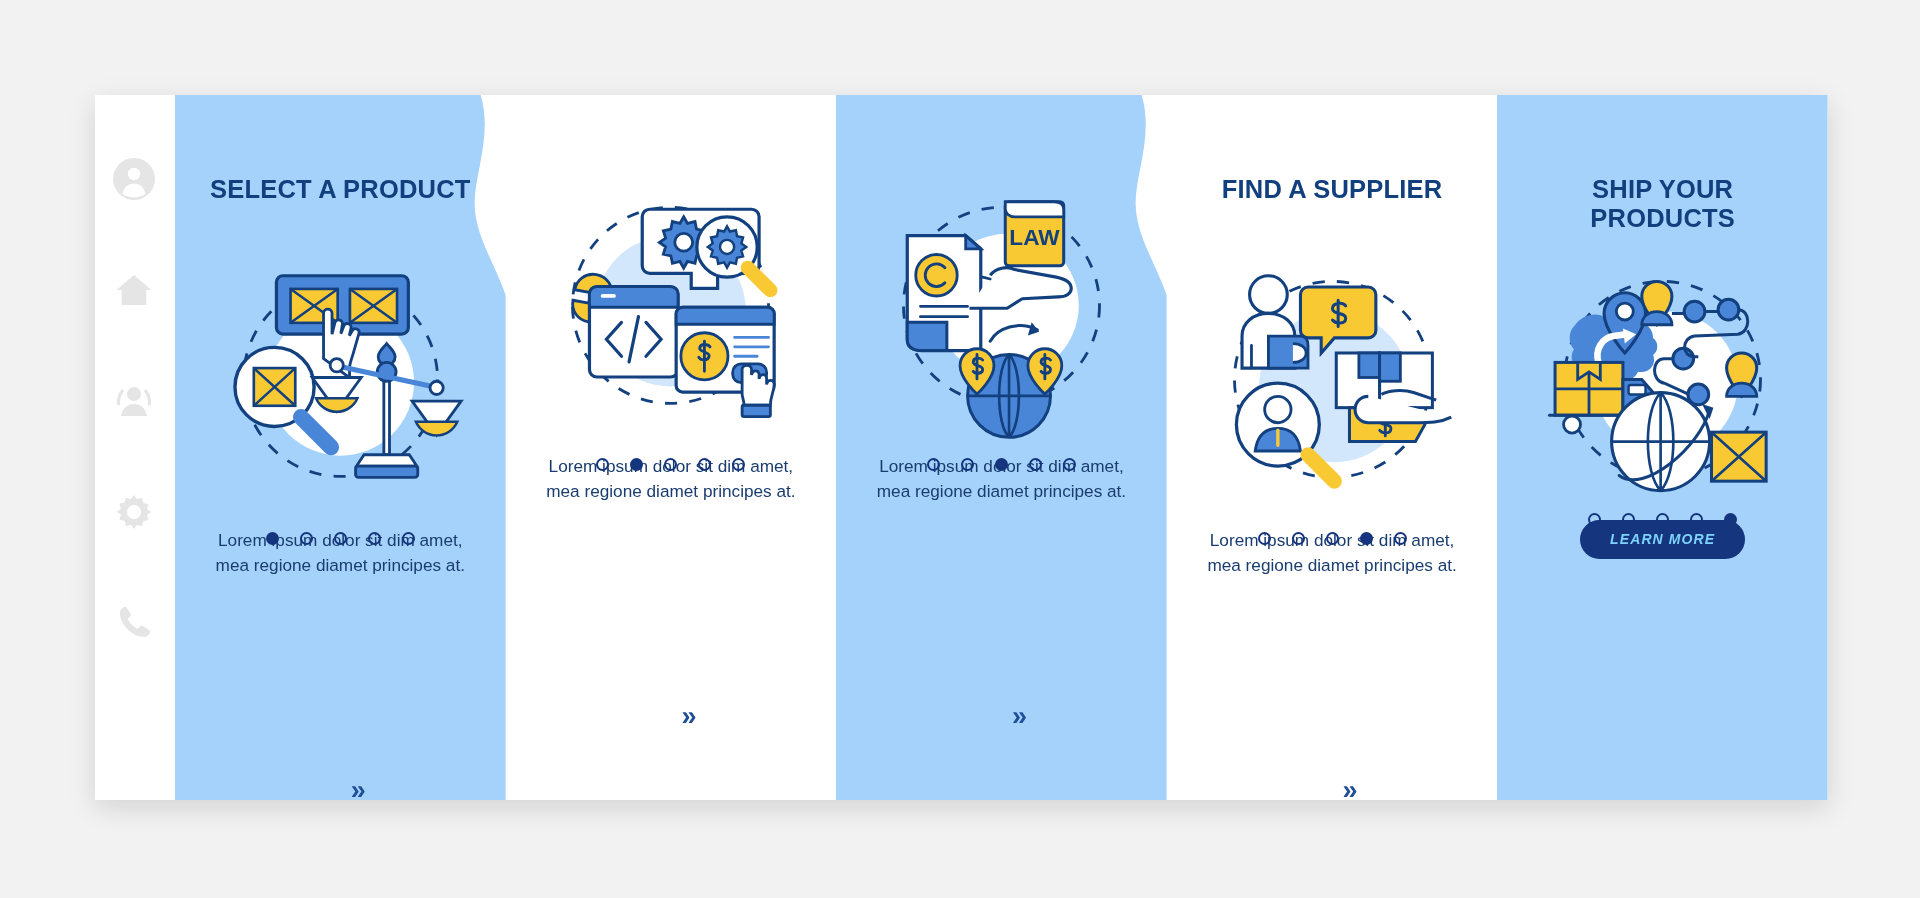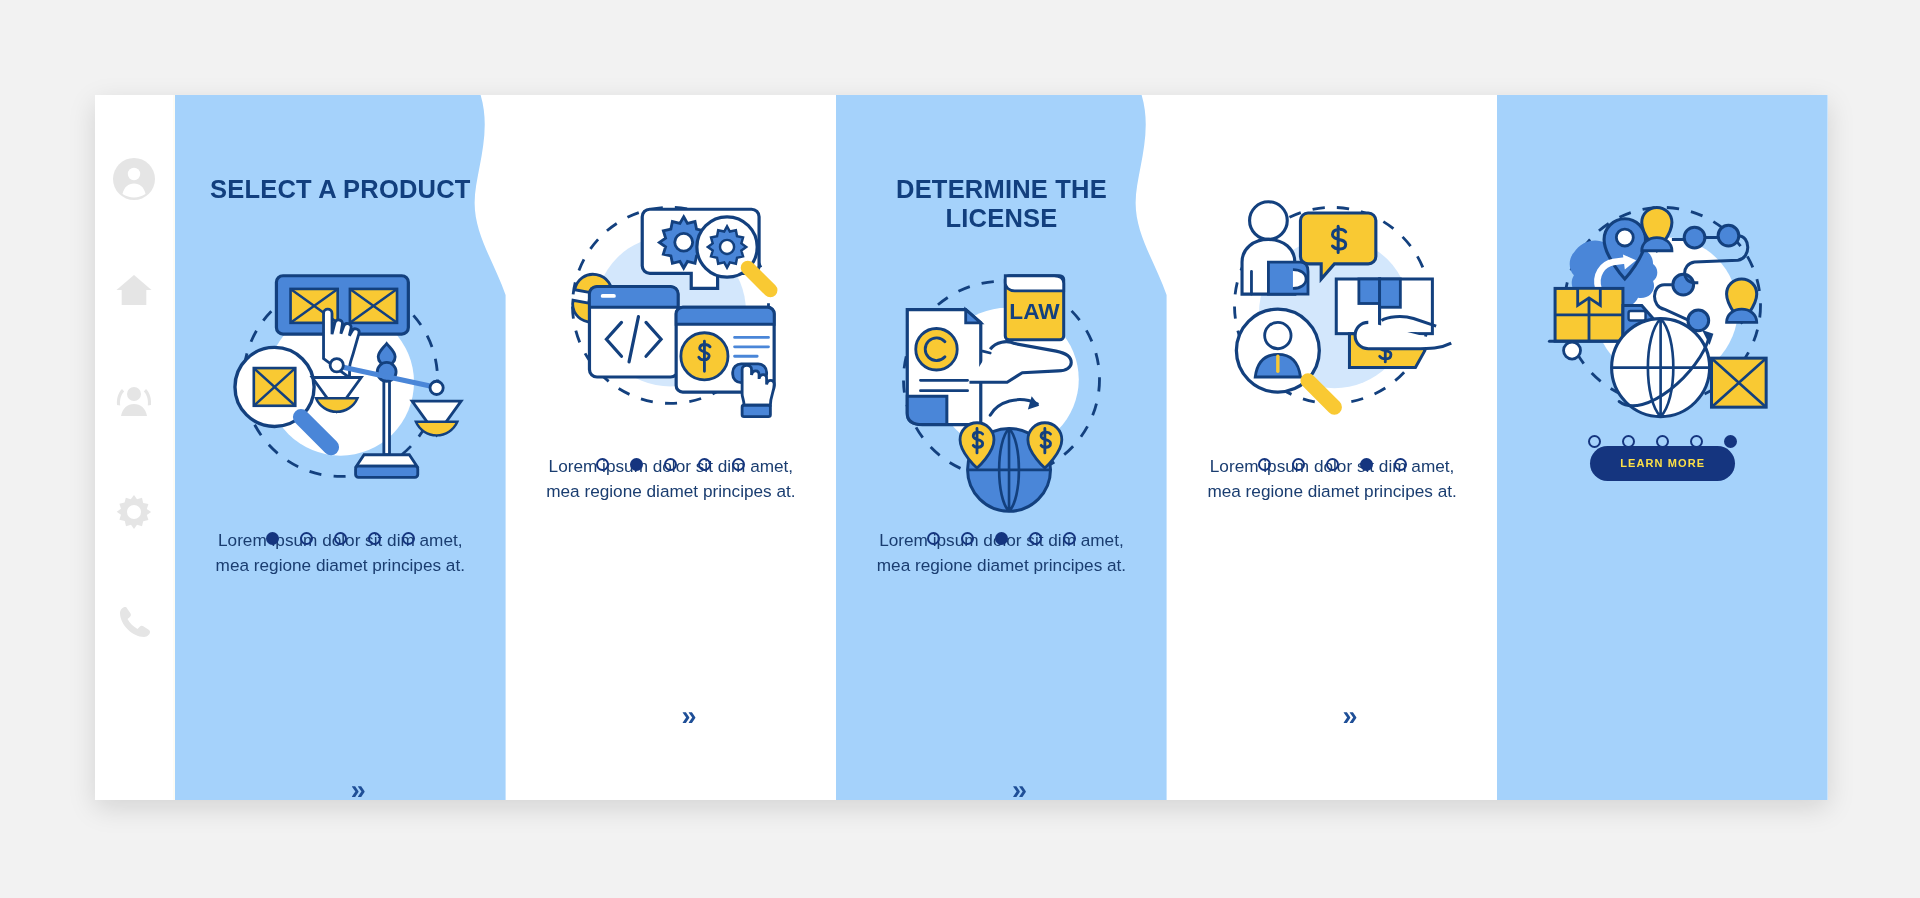--- a/index.html
+++ b/index.html
@@ -85,29 +85,30 @@
     font-size: 17.2px;
     line-height: 1.45;
     text-align: center;
     color: #1a3d70;
     width: 78%;
     margin-top: 28px;
   }
   .learn-more {
     margin-top: 20px;
     background: #15357f;
-    color: #fde047;
+    color: #7dd3fc;
     border: none;
     border-radius: 22px;
     padding: 11px 30px 12px;
-    font-size: 11px;
+    font-size: 14px;
     font-weight: bold;
     letter-spacing: 1.1px;
     font-family: "Liberation Sans", sans-serif;
     cursor: pointer;
+    font-style: italic;
   }
   .dots {
     position: absolute;
     bottom: 46px;
     left: 0; right: 0;
     display: flex;
     justify-content: center;
     gap: 21px;
     z-index: 3;
   }
@@ -277,21 +278,20 @@
         </div>
         <div class="arrow" style="right:-17px">»</div>
       </div>
 
       <div class="panel blue">
         <div class="bg">
           <svg viewBox="0 0 331 705" preserveAspectRatio="none">
             <path d="M0 0 H306 C318 40 300 78 300 108 C300 140 320 168 331 200 V705 H0 Z" fill="#a5d2fb"></path>
           </svg>
         </div>
-        <div class="panel-title">DETERMINE THE LICENSE</div>
         <div class="illus">
           <svg viewBox="0 0 260 260">
             <circle cx="136" cy="132" r="76" fill="#ffffff"></circle>
             <circle cx="130" cy="132" r="104" fill="none" stroke="#13407e" stroke-width="3" stroke-dasharray="13 13"></circle>
             <rect x="134" y="22" width="62" height="68" rx="4" fill="#f9c933" stroke="#13407e" stroke-width="3.2"></rect>
             <path d="M134 22h52c6 0 10 3 10 8v8h-52c-6 0-10-4-10-8z" fill="#ffffff" stroke="#13407e" stroke-width="3"></path>
             <text x="165" y="68" font-family="Liberation Sans, sans-serif" font-size="24" font-weight="bold" fill="#13407e" text-anchor="middle">LAW</text>
             <path d="M30 58h62l16 14v108H46c-10 0-16-4-16-12z" fill="#ffffff" stroke="#13407e" stroke-width="3.4"></path>
             <path d="M92 58v14h16z" fill="#4a86d8" stroke="#13407e" stroke-width="3"></path>
             <path d="M30 150h42v30H46c-10 0-16-4-16-12z" fill="#4a86d8" stroke="#13407e" stroke-width="3.2"></path>
@@ -320,20 +320,21 @@
         </div>
         <div class="arrow" style="right:-17px">»</div>
       </div>
 
       <div class="panel white">
         <div class="bg">
           <svg viewBox="0 0 331 705" preserveAspectRatio="none">
             <path d="M0 0 H306 C318 40 300 78 300 108 C300 140 320 168 331 200 V705 H0 Z" fill="#ffffff"></path>
           </svg>
         </div>
+        <div class="panel-title">FIND A SUPPLIER</div>
         <div class="illus">
           <svg viewBox="0 0 260 260">
             <circle cx="132" cy="140" r="80" fill="#d3e7fc"></circle>
             <circle cx="130" cy="132" r="104" fill="none" stroke="#13407e" stroke-width="3" stroke-dasharray="13 13"></circle>
             <circle cx="62" cy="42" r="20" fill="#ffffff" stroke="#13407e" stroke-width="3.3"></circle>
             <path d="M34 120V86c0-14 12-24 28-24s28 10 28 24v34z" fill="#ffffff" stroke="#13407e" stroke-width="3.3"></path>
             <path d="M62 86h34c6 0 8 4 8 10v24H62z" fill="#4a86d8" stroke="#13407e" stroke-width="3"></path>
             <path d="M88 94c8 0 14 4 14 10s-6 10-14 10" fill="#ffffff" stroke="#13407e" stroke-width="3"></path>
             <path d="M44 96v24" stroke="#13407e" stroke-width="3" stroke-linecap="round"></path>
             <path d="M104 34h64a8 8 0 0 1 8 8v38a8 8 0 0 1-8 8h-36l-14 16v-16h-14a8 8 0 0 1-8-8V42a8 8 0 0 1 8-8z" fill="#f9c933" stroke="#13407e" stroke-width="3.3"></path>
@@ -363,20 +364,21 @@
         </div>
         <div class="arrow" style="right:-17px">»</div>
       </div>
 
       <div class="panel blue">
         <div class="bg">
           <svg viewBox="0 0 331 705" preserveAspectRatio="none">
             <rect x="0" y="0" width="331" height="705" fill="#a5d2fb"></rect>
           </svg>
         </div>
+        <div class="panel-title">SHIP YOUR PRODUCTS</div>
         <div class="illus">
           <svg viewBox="0 0 260 260">
             <circle cx="134" cy="136" r="76" fill="#ffffff"></circle>
             <circle cx="130" cy="132" r="104" fill="none" stroke="#13407e" stroke-width="3" stroke-dasharray="13 13"></circle>
             <path d="M36 76c8-12 22-16 34-10 10-8 24-4 30 6 12-2 20 6 20 16 6 4 6 14 0 18 4 10-4 20-16 18-4 10-18 12-26 6-10 8-26 4-30-8-12 0-18-12-12-22-6-6-6-18 0-24z" fill="#4a86d8"></path>
             <path d="M90 66c0-12-10-22-22-22s-22 10-22 22c0 18 22 42 22 42s22-24 22-42z" fill="#4a86d8" stroke="#13407e" stroke-width="3.3" transform="translate(22,-4)"></path>
             <circle cx="90" cy="60" r="9" fill="#ffffff" stroke="#13407e" stroke-width="3"></circle>
             <path d="M62 114c-4-14 4-26 16-28l14-2" fill="none" stroke="#ffffff" stroke-width="7" stroke-linecap="round"></path>
             <path d="M88 78l14 6-12 10z" fill="#ffffff"></path>
             <rect x="16" y="114" width="72" height="56" fill="#f9c933" stroke="#13407e" stroke-width="3.2"></rect>

